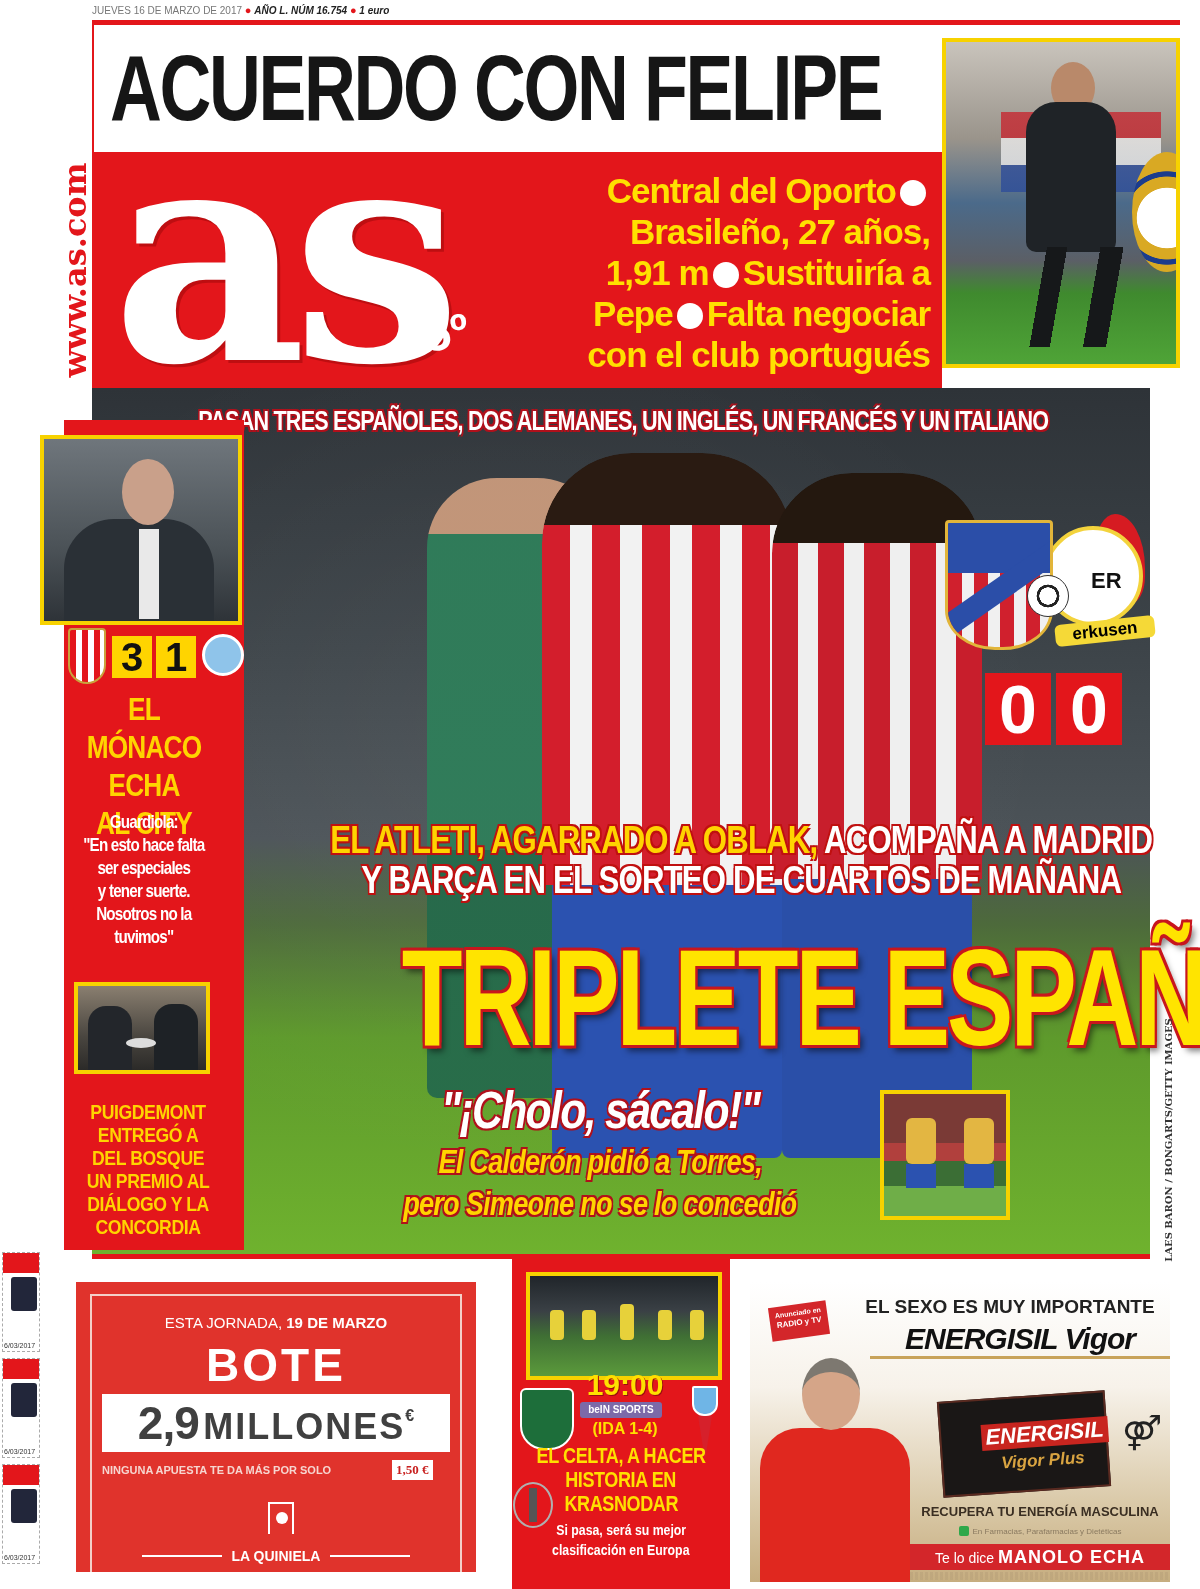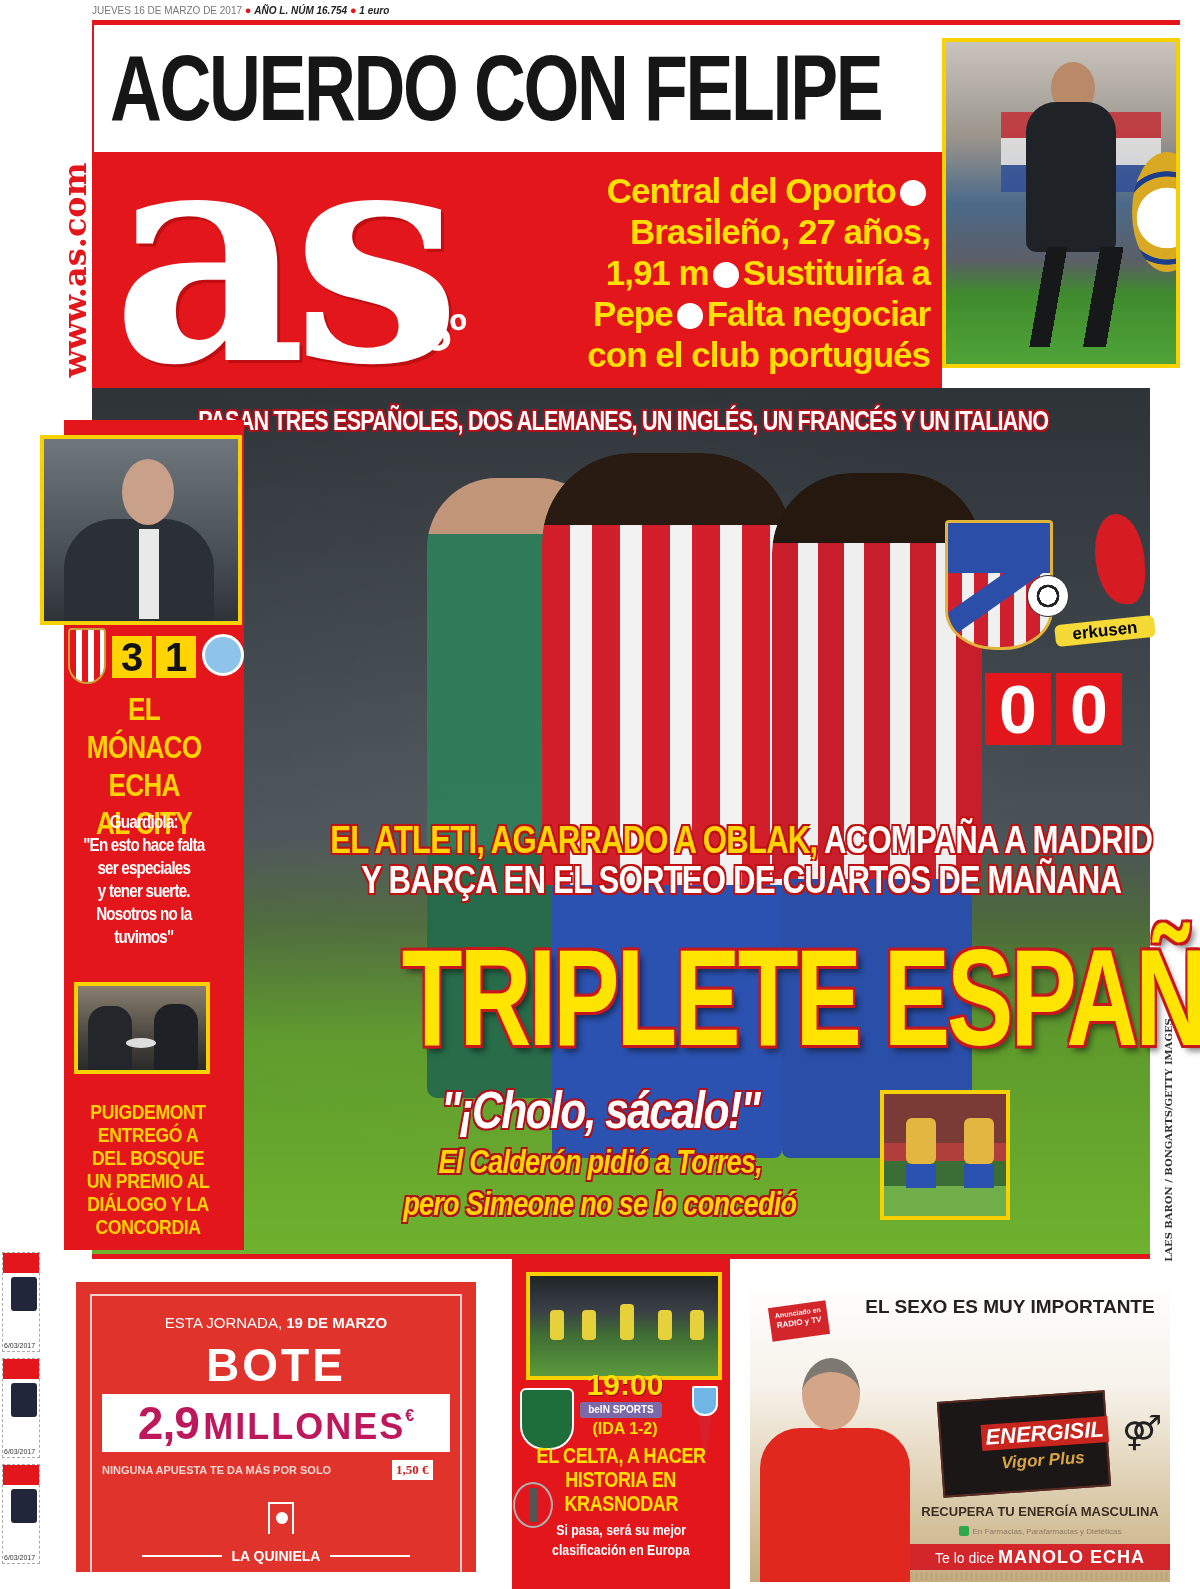--- a/index.html
+++ b/index.html
@@ -154,21 +154,21 @@
   .promo-thumb .t-box { position: absolute; left: 8px; top: 24px; width: 26px; height: 34px; background: #22263a; border-radius: 3px; }
   .promo-thumb .t-date { position: absolute; left: 1px; bottom: 2px; font-size: 7px; color: #333; font-family: "Liberation Sans", sans-serif; }
 
   
   .quiniela { left: 76px; top: 1282px; width: 400px; height: 290px; background: #e0332c; }
   .quiniela-inner { position: absolute; left: 14px; top: 12px; right: 14px; bottom: 0; border: 2px solid #f4cfc8; border-bottom: none; }
   .q-line1 { position: absolute; left: 0; top: 18px; width: 100%; text-align: center; color: #fff; font-size: 15px; font-family: "Liberation Sans", sans-serif; }
   .q-line1 b { font-weight: bold; }
   .q-bote { position: absolute; left: 0; top: 42px; width: 100%; text-align: center; color: #fff; font-weight: bold; font-size: 46px;
     letter-spacing: 3px; font-family: "Liberation Sans", sans-serif; }
-  .q-amount { position: absolute; left: 10px; top: 98px; width: 348px; height: 58px; background: #fff; text-align: center; color: #be185d; font-weight: bold; font-family: "Liberation Sans", sans-serif; }
+  .q-amount { position: absolute; left: 10px; top: 98px; width: 348px; height: 58px; background: #fff; text-align: center; color: #404040; font-weight: bold; font-family: "Liberation Sans", sans-serif; }
   .q-amount .num { font-size: 46px; line-height: 58px; letter-spacing: -1px; }
   .q-amount .unit { font-size: 36px; line-height: 58px; letter-spacing: 2px; }
   .q-amount .cur { font-size: 16px; vertical-align: 18px; }
   .q-small { position: absolute; left: 10px; top: 168px; width: 350px; color: #f6d6d0; font-weight: bold; font-size: 11px; font-family: "Liberation Sans", sans-serif; white-space: nowrap; }
   .q-price { position: absolute; left: 300px; top: 164px; background: #fff; color: #c8201f; font-weight: bold; font-size: 13px; padding: 2px 4px; font-family: Liberation Serif, serif; }
   .q-logo { position: absolute; left: 176px; top: 206px; width: 26px; height: 32px; border: 2px solid #fff; border-bottom: none; }
   .q-logo::after { content: ""; position: absolute; left: 6px; top: 8px; width: 12px; height: 12px; border-radius: 50%; background: #fff; }
   .q-brand { position: absolute; left: 0; top: 252px; width: 100%; text-align: center; color: #fff; font-weight: bold; font-size: 14px; font-family: "Liberation Sans", sans-serif; }
   .q-brand::before, .q-brand::after { content: ""; display: inline-block; width: 80px; height: 2px; background: #fff; vertical-align: 4px; margin: 0 10px; }
 
@@ -263,20 +263,23 @@
   <div class="p1-shorts"></div>
   <div class="p1"></div>
   <div class="p2-shorts"></div>
   <div class="p2"></div>
 </div>
 
 <div class="abs kicker"><span>PASAN TRES ESPAÑOLES, DOS ALEMANES, UN INGLÉS, UN FRANCÉS Y UN ITALIANO</span></div>
 
 <div class="abs atm-crests">
   <div class="lev-lion"></div>
+  <div class="lev-crest">
+      <span>ER</span>
+    </div>
   <div class="lev-banner">erkusen</div>
   <div class="atm-crest">
       <div class="band"></div>
     </div>
   <div class="ucl-ball"></div>
 </div>
 <div class="abs score-box score-atm">0</div>
 <div class="abs score-box score-lev">0</div>
 
 <div class="abs sub-kicker">
@@ -393,35 +396,36 @@
   <div class="pl" style="left:128px"></div>
     <div class="pl" style="left:160px"></div>
 </div>
 <div class="abs krasnodar-crest"></div>
 <div class="abs celta-crest">
     <div class="shield"></div>
     <div class="tail"></div>
   </div>
 <div class="abs celta-time">19:00</div>
 <div class="abs bein">beIN SPORTS</div>
-<div class="abs celta-ida">(IDA 1-2)</div>
+<div class="abs celta-ida">(IDA 1-4)</div>
 <div class="abs uel-logo"></div>
 <div class="abs celta-headline">
   <span class="inner">EL CELTA, A HACER</span><br>
   <span class="inner">HISTORIA EN</span><br>
   <span class="inner">KRASNODAR</span>
 </div>
 <div class="abs celta-sub">
   <span class="inner">Si pasa, será su mejor</span><br>
   <span class="inner">clasificación en Europa</span>
 </div>
 
 <div class="abs energisil-ad">
   <div class="e-badge"><span>Anunciado en</span><b>RADIO y TV</b></div>
   <div class="e-title1">EL SEXO ES MUY IMPORTANTE</div>
+  <div class="e-title2">ENERGISIL Vigor</div>
   <div class="e-man">
       <div class="body"></div>
       <div class="head"></div>
     </div>
   <div class="e-box">
     <div class="brand">ENERGISIL</div>
     <div class="sub"><span class="v">Vigor</span> <span>Plus</span></div>
   </div>
   <div class="e-symbol">⚤</div>
   <div class="e-recupera">RECUPERA TU ENERGÍA MASCULINA</div>

